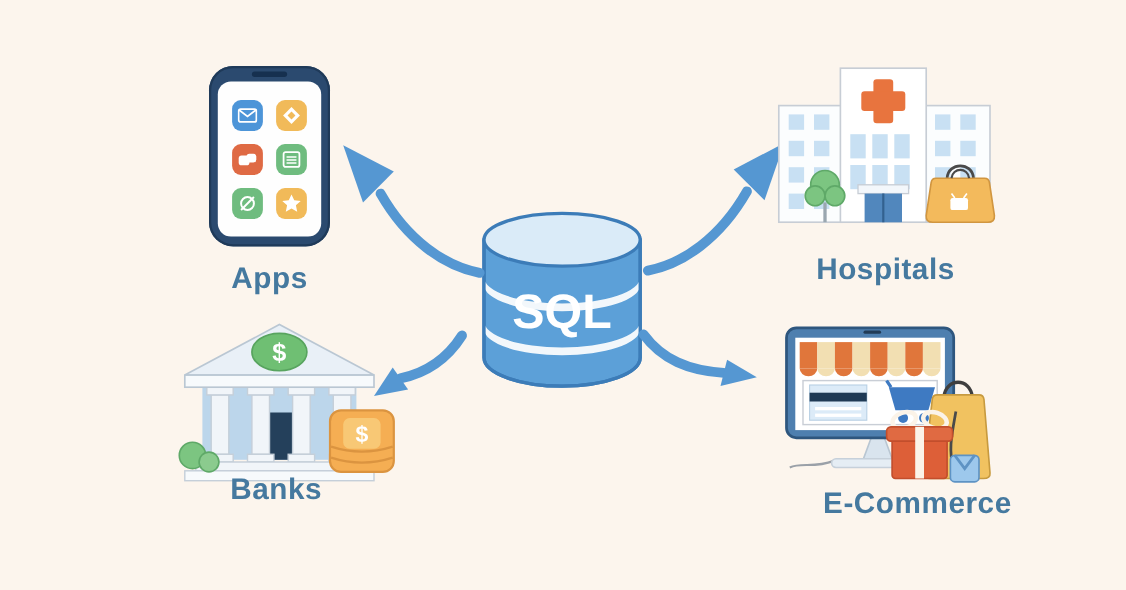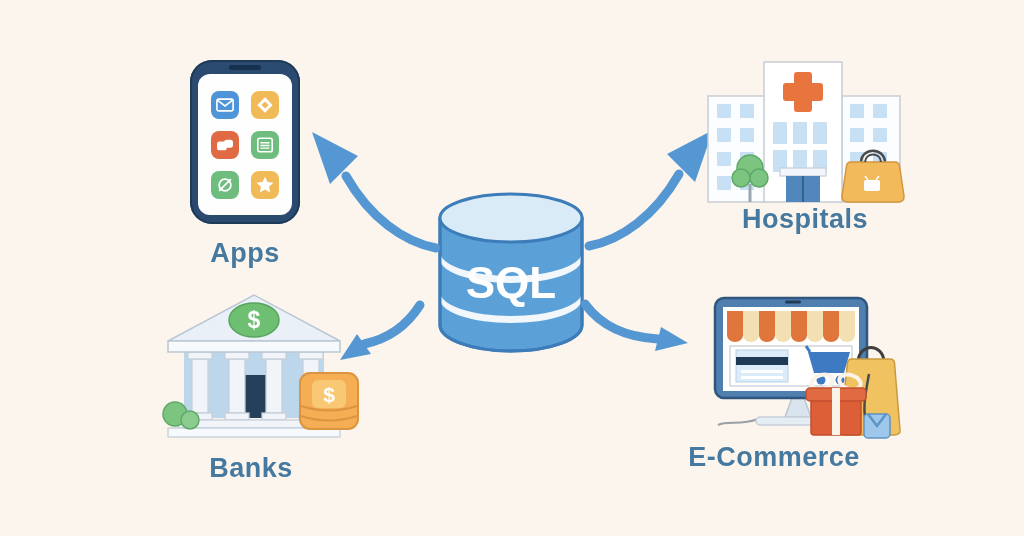--- a/index.html
+++ b/index.html
@@ -158,21 +158,21 @@
     <circle cx="61" cy="126" r="9" fill="#7CC581" stroke="#5FA968" stroke-width="1.5"></circle>
   </g>
   <g>
     <path d="M163 110 C164 95 186 95 187 110" fill="none" stroke="#4A4A4A" stroke-width="2.5"></path>
     <path d="M153 110 L197 110 Q201 110 201.5 114 L206 144 Q206.5 150 200 150 L150 150 Q143.5 150 144 144 L148.5 114 Q149 110 153 110 Z" fill="#F3BA5C" stroke="#D19640" stroke-width="1.5"></path>
     <path d="M167 110 C168 100 182 100 183 110" fill="none" stroke="#4A4A4A" stroke-width="2"></path>
     <rect x="166" y="128" width="16" height="11" rx="2" fill="#FFFFFF"></rect>
     <path d="M170 128 l-3 -4 M178 128 l3 -4" stroke="#FFFFFF" stroke-width="1.5"></path>
   </g>
 </svg>
-<div class="node-label" style="left:700px;top:204px;width:210px">Hospitals</div>
+<div class="node-label" style="left:700px;top:230px;width:210px">Hospitals</div>
 
 <svg class="abs" style="left:154px;top:287px" width="212" height="152" viewBox="0 0 212 152">
   <rect x="30" y="65" width="140" height="66" fill="#BCD6EB"></rect>
   <rect x="84" y="88" width="34" height="43" fill="#24405B"></rect>
   <g>
     <g fill="#F1F5F9" stroke="#C5CFD9" stroke-width="1.3">
       <rect x="38" y="72" width="16" height="54"></rect>
         <rect x="75" y="72" width="16" height="54"></rect>
       <rect x="112" y="72" width="16" height="54"></rect>
         <rect x="149" y="72" width="16" height="54"></rect>
@@ -201,21 +201,21 @@
     <circle cx="36" cy="133" r="9" fill="#8BCB8E" stroke="#5FA968" stroke-width="1.5"></circle>
   </g>
   <g>
     <rect x="146" y="86" width="58" height="56" rx="10" fill="#F5AE53" stroke="#DB9440" stroke-width="2"></rect>
     <path d="M147 119 Q175 128 203 119" stroke="#DB9440" stroke-width="2" fill="none"></path>
     <path d="M147 129 Q175 138 203 129" stroke="#DB9440" stroke-width="2" fill="none"></path>
     <rect x="158" y="93" width="34" height="28" rx="6" fill="#F8C875"></rect>
     <text x="175" y="115" text-anchor="middle" font-family="Liberation Sans, sans-serif" font-size="21" font-weight="bold" fill="#FFFFFF">$</text>
   </g>
 </svg>
-<div class="node-label" style="left:145px;top:453px;width:212px">Banks</div>
+<div class="node-label" style="left:145px;top:430px;width:212px">Banks</div>
 
 <svg class="abs" style="left:696px;top:286px" width="212" height="160" viewBox="0 0 212 160">
   <g>
     <path d="M62 133 C 44 140 32 134 22 139" fill="none" stroke="#9AA0A8" stroke-width="2"></path>
     <polygon points="96,112 108,112 115,131 89,131" fill="#D9E4EE" stroke="#B9C6D2" stroke-width="1.5"></polygon>
     <rect x="60" y="131" width="84" height="8" rx="4" fill="#E5EDF4" stroke="#C6D0DA" stroke-width="1.5"></rect>
   </g>
   <rect x="19" y="12" width="152" height="100" rx="9" fill="#4E7FAF" stroke="#2E567E" stroke-width="2.5"></rect>
   <rect x="89" y="14.5" width="16" height="3" rx="1.5" fill="#223C57"></rect>
   <rect x="27" y="21" width="136" height="84" fill="#FFFFFF"></rect>
@@ -262,13 +262,13 @@
     <ellipse cx="154" cy="96" rx="11" ry="7" fill="none" stroke="#FBF3E8" stroke-width="4" transform="rotate(18 154 96)"></ellipse>
     <rect x="115" y="113" width="50" height="36" rx="3" fill="#DD5F38" stroke="#C24E2C" stroke-width="1.5"></rect>
     <rect x="110" y="102" width="60" height="13" rx="4" fill="#E06A42" stroke="#C24E2C" stroke-width="1.5"></rect>
     <rect x="136" y="102" width="8" height="47" fill="#FBF3E8"></rect>
   </g>
   <g>
     <rect x="168" y="128" width="26" height="24" rx="4" fill="#9DC8EC" stroke="#5E93C4" stroke-width="1.5"></rect>
     <path d="M172 128 L181 140 L190 128" fill="none" stroke="#5E93C4" stroke-width="2.5"></path>
   </g>
 </svg>
-<div class="node-label" style="left:668px;top:442px;width:212px">E-Commerce</div>
+<div class="node-label" style="left:728px;top:442px;width:212px">E-Commerce</div>
 
 </body></html>

